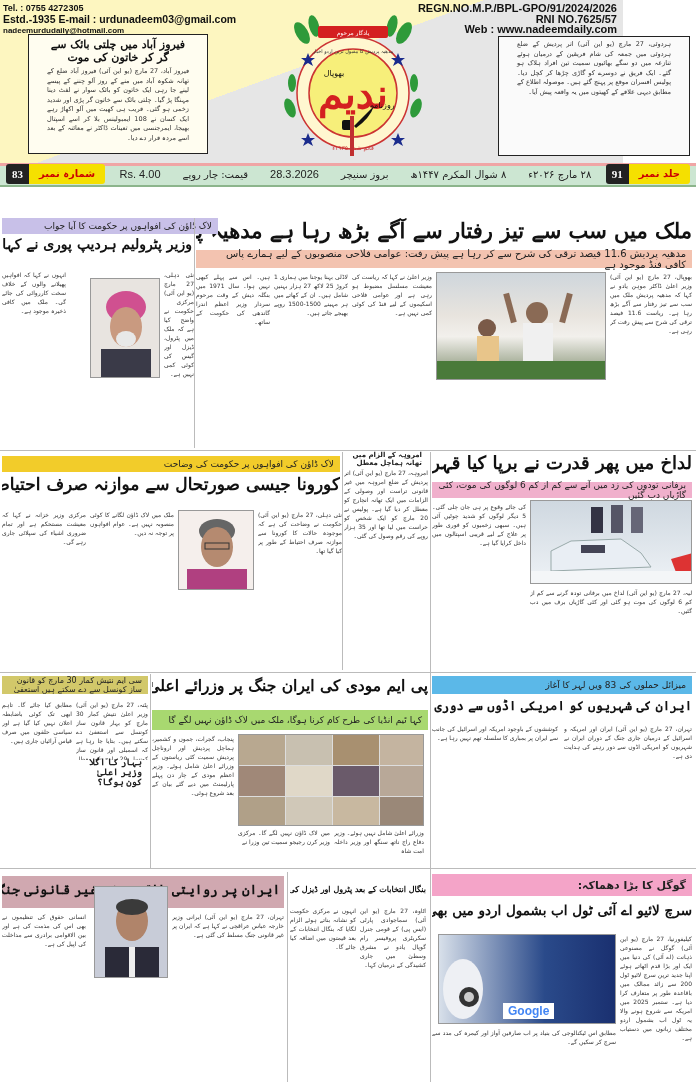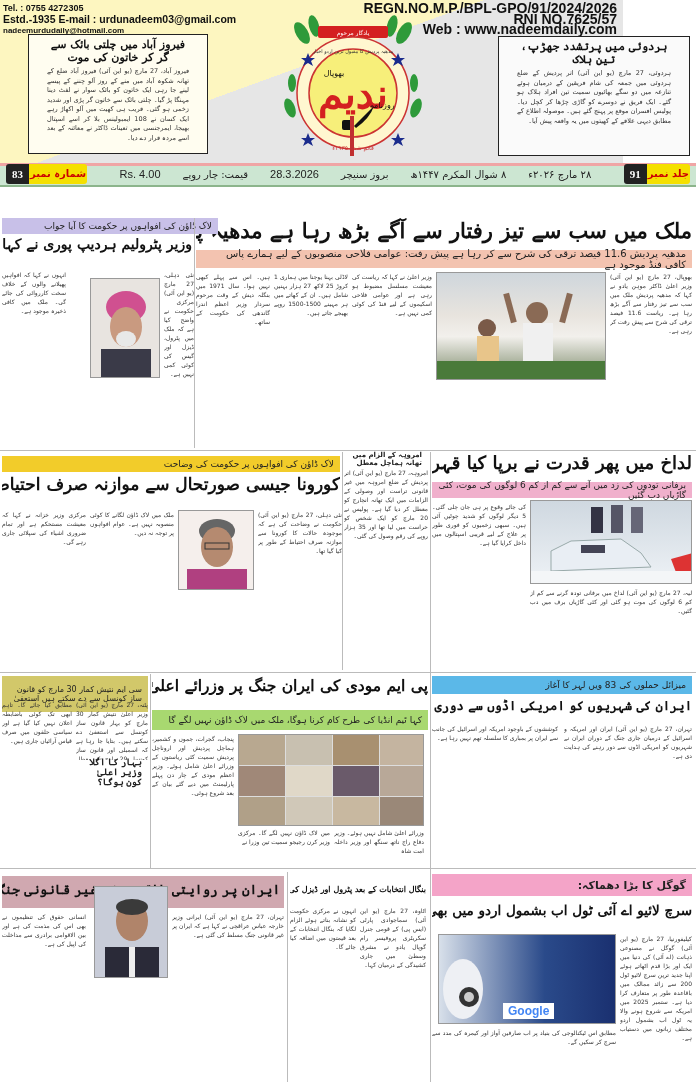--- a/index.html
+++ b/index.html
@@ -1,31 +1,31 @@
 <!DOCTYPE html>
 <html><head>
 <meta charset="utf-8">
 <style>
 *{box-sizing:border-box;margin:0;padding:0}
 body{width:696px;height:1085px;background:#fff;font-family:"DejaVu Sans",sans-serif;overflow:hidden;position:relative}
 .masthead{position:absolute;left:0;top:0;width:623px;height:165px;background:linear-gradient(160deg,#fdf6c0 0%,#fdf6c0 45%,#e6e6e6 45%,#e6e6e6 100%)}
 .contact{position:absolute;left:3px;top:3px;font-family:"Liberation Sans",sans-serif;font-size:9px;font-weight:bold;line-height:11px;color:#111}
 .contact .big{font-size:10.5px}
 .contact .small{font-size:8px}
-.regn{position:absolute;right:6px;top:3px;text-align:right;font-family:"Liberation Sans",sans-serif;font-size:14px;font-weight:bold;line-height:10.5px;color:#111}
+.regn{position:absolute;right:6px;top:3px;text-align:right;font-family:"Liberation Sans",sans-serif;font-size:11px;font-weight:bold;line-height:10.5px;color:#111}
 .box{position:absolute;border:1.5px solid #222;background:#fffdf0;padding:3px 18px;direction:rtl}
 .box h3{font-family:"DejaVu Serif",serif;font-size:11px;text-align:center;margin-bottom:3px;color:#111}
 .box p{font-size:6.5px;line-height:9.5px;color:#333;text-align:justify}
 .box-left{left:28px;top:34px;width:180px;height:120px}
 .box-right{left:498px;top:36px;width:192px;height:120px;background:#fafafa}
 .logo{position:absolute;left:282px;top:8px;width:142px;height:150px}
 .datebar{position:absolute;left:0;top:163px;width:696px;height:24px;background:linear-gradient(#f0a5a5 0,#f0a5a5 3px,#cce6d2 3px,#cce6d2 100%);border-bottom:2px solid #8cb58c;display:flex;align-items:center;justify-content:space-between;padding:0 6px}
 .badge{display:flex;align-items:center;height:20px;border-radius:3px;overflow:hidden;font-size:11px}
 .badge .num{background:#222;color:#fff;padding:0 6px;height:20px;line-height:20px;font-family:Liberation Serif, serif;font-weight:bold}
-.badge .lbl{background:#f5e000;color:#c00;padding:0 1px;height:20px;line-height:20px;font-weight:bold;font-size:10px}
+.badge .lbl{background:#f5e000;color:#c00;padding:0 10px;height:20px;line-height:20px;font-weight:bold;font-size:10px}
 .dateinfo{display:flex;gap:22px;font-size:10px;color:#222;direction:rtl;align-items:center;flex:1;justify-content:center}
 .dateinfo .en{font-family:"Liberation Sans",sans-serif;font-size:11px;direction:ltr}
 .kicker{position:absolute;direction:rtl;font-size:9px;padding:2px 6px;color:#222;display:flex;align-items:center}
 .headline{position:absolute;direction:rtl;font-family:"DejaVu Serif",serif;font-weight:bold;color:#111;white-space:nowrap;overflow:hidden}
 .col{position:absolute;direction:rtl;font-size:6px;line-height:9px;color:#333;text-align:justify;overflow:hidden}
 .photo{position:absolute;overflow:hidden;border:1px solid #999}
 .rule-v{position:absolute;width:1px;background:#bbb}
 .rule-h{position:absolute;height:1px;background:#bbb}
 </style>
 </head>
@@ -41,21 +41,20 @@
     <div>REGN.NO.M.P./BPL-GPO/91/2024/2026</div>
     <div>RNI NO.7625/57</div>
     <div>Web : www.nadeemdaily.com</div>
   </div>
 
   <div class="box box-left">
     <h3>فیروز آباد میں چلتی بائک سے گر کر خاتون کی موت</h3>
     <p>فیروز آباد، 27 مارچ (یو این آئی) فیروز آباد ضلع کے تھانہ شکوہ آباد میں منے کے روز آلو چننے کے پیسے لینے جا رہی ایک خاتون کو بائک سوار نے لفٹ دینا مہنگا پڑ گیا۔ چلتی بائک سے خاتون گر پڑی اور شدید زخمی ہو گئی۔ قریب ہی کھیت میں آلو اکھاڑ رہے ایک کسان نے 108 ایمبولینس بلا کر اسے اسپتال بھیجا، ایمرجنسی میں تعینات ڈاکٹر نے معائنہ کے بعد اسے مردہ قرار دے دیا۔</p>
   </div>
   <div class="box box-right">
-    <h3>ہردوئی میں پرتشدد جھڑپ، تین ہلاک</h3>
     <p>ہردوئی، 27 مارچ (یو این آئی) اتر پردیش کے ضلع ہردوئی میں جمعہ کی شام فریقین کے درمیان ہوئے تنازعہ میں دو سگے بھائیوں سمیت تین افراد ہلاک ہو گئے۔ ایک فریق نے دوسرے کو گاڑی چڑھا کر کچل دیا۔ پولیس افسران موقع پر پہنچ گئے ہیں۔ موصولہ اطلاع کے مطابق دیہی علاقے کے کھیتوں میں یہ واقعہ پیش آیا۔</p>
   </div>
 
   <div class="logo">
     <svg width="142" height="150" viewBox="0 0 142 150">
       <g fill="#2e9a3a">
         <ellipse cx="20" cy="25" rx="6" ry="12" transform="rotate(-30 20 25)"></ellipse>
         <ellipse cx="32" cy="18" rx="5" ry="11" transform="rotate(-15 32 18)"></ellipse>
         <ellipse cx="110" cy="18" rx="5" ry="11" transform="rotate(15 110 18)"></ellipse>
         <ellipse cx="122" cy="25" rx="6" ry="12" transform="rotate(30 122 25)"></ellipse>
@@ -188,21 +187,21 @@
       <rect x="0" y="62" width="46" height="30" fill="#b0a088"></rect>
         <rect x="47" y="62" width="46" height="30" fill="#d0c8b8"></rect>
       <rect x="94" y="62" width="46" height="30" fill="#c8b8a0"></rect>
         <rect x="141" y="62" width="45" height="30" fill="#9a8878"></rect>
     </g>
   </svg>
 </div>
 <div class="col" style="left:238px;top:828px;width:92px;height:34px">میں لاک ڈاؤن نہیں لگے گا۔ مرکزی وزیر کرن رجیجو سمیت تین وزرا نے</div>
 <div class="col" style="left:334px;top:828px;width:90px;height:34px">وزرائے اعلیٰ شامل نہیں ہوئے۔ وزیر دفاع راج ناتھ سنگھ اور وزیر داخلہ امت شاہ</div>
 
-<div class="kicker" style="left:2px;top:676px;width:146px;height:36px;background:#d2c86a;font-size:8px">سی ایم نتیش کمار 30 مارچ کو قانون ساز کونسل سے دے سکتے ہیں استعفیٰ</div>
+<div class="kicker" style="left:2px;top:676px;width:146px;height:18px;background:#d2c86a;font-size:8px">سی ایم نتیش کمار 30 مارچ کو قانون ساز کونسل سے دے سکتے ہیں استعفیٰ</div>
 <div class="col" style="left:76px;top:700px;width:72px;height:60px">پٹنہ، 27 مارچ (یو این آئی) وزیر اعلیٰ نتیش کمار 30 مارچ کو بہار قانون ساز کونسل سے استعفیٰ دے سکتے ہیں۔ بتایا جا رہا ہے کہ اسمبلی اور قانون ساز کونسل 29 مارچ تک معطل رہیں گی جس کے بعد وہ 30 مارچ کو اپنا استعفیٰ پیش کر سکتے ہیں۔</div>
 <div class="kicker" style="left:76px;top:760px;width:72px;height:24px;font-family:'Liberation Sans',sans-serif;font-weight:bold;font-size:9px">بہار کا اگلا وزیر اعلیٰ کون ہوگا؟</div>
 <div class="col" style="left:2px;top:700px;width:70px;height:160px">مطابق کیا جائے گا۔ تاہم ابھی تک کوئی باضابطہ اعلان نہیں کیا گیا ہے اور سیاسی حلقوں میں صرف قیاس آرائیاں جاری ہیں۔</div>
 
 <div class="kicker" style="left:432px;top:676px;width:260px;height:18px;background:#5bb8e8">میزائل حملوں کی 83 ویں لہر کا آغاز</div>
 <div class="headline" style="left:432px;top:698px;width:260px;height:22px;font-size:12.5px;text-align:right">ایران کی شہریوں کو امریکی اڈوں سے دوری کی ہدایت</div>
 <div class="col" style="left:432px;top:724px;width:126px;height:140px">کوششوں کے باوجود امریکہ اور اسرائیل کی جانب سے ایران پر بمباری کا سلسلہ تھم نہیں رہا ہے۔</div>
 <div class="col" style="left:564px;top:724px;width:128px;height:140px">تہران، 27 مارچ (یو این آئی) ایران اور امریکہ و اسرائیل کے درمیان جاری جنگ کے دوران ایران نے شہریوں کو امریکی اڈوں سے دور رہنے کی ہدایت دی ہے۔</div>
 
 <div class="headline" style="left:2px;top:876px;width:282px;height:32px;font-size:13px;text-align:right;background:#d0a8b0;padding:6px 4px">ایران پر روایتی طاقتوں نے غیر قانونی جنگ مسلط کر رکھی ہے</div>

